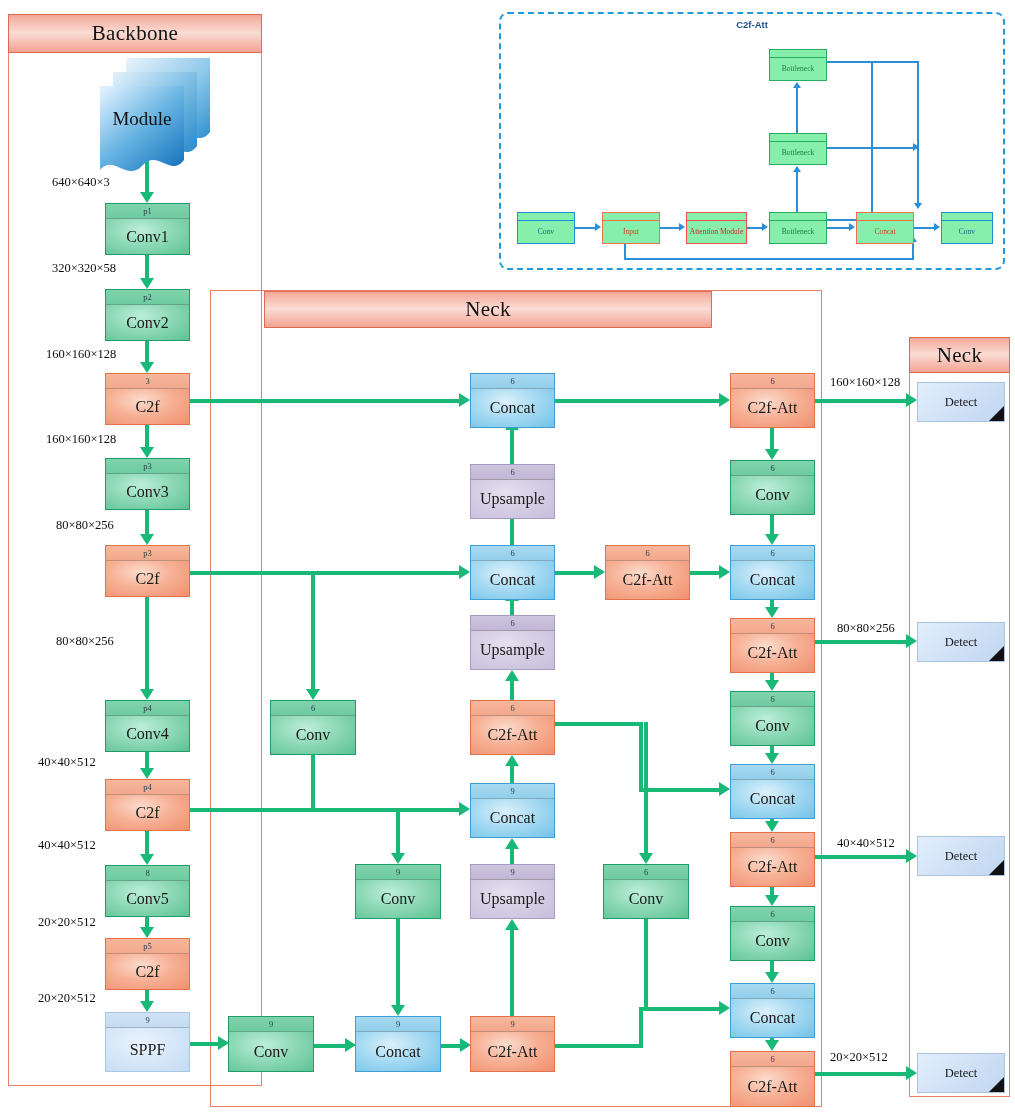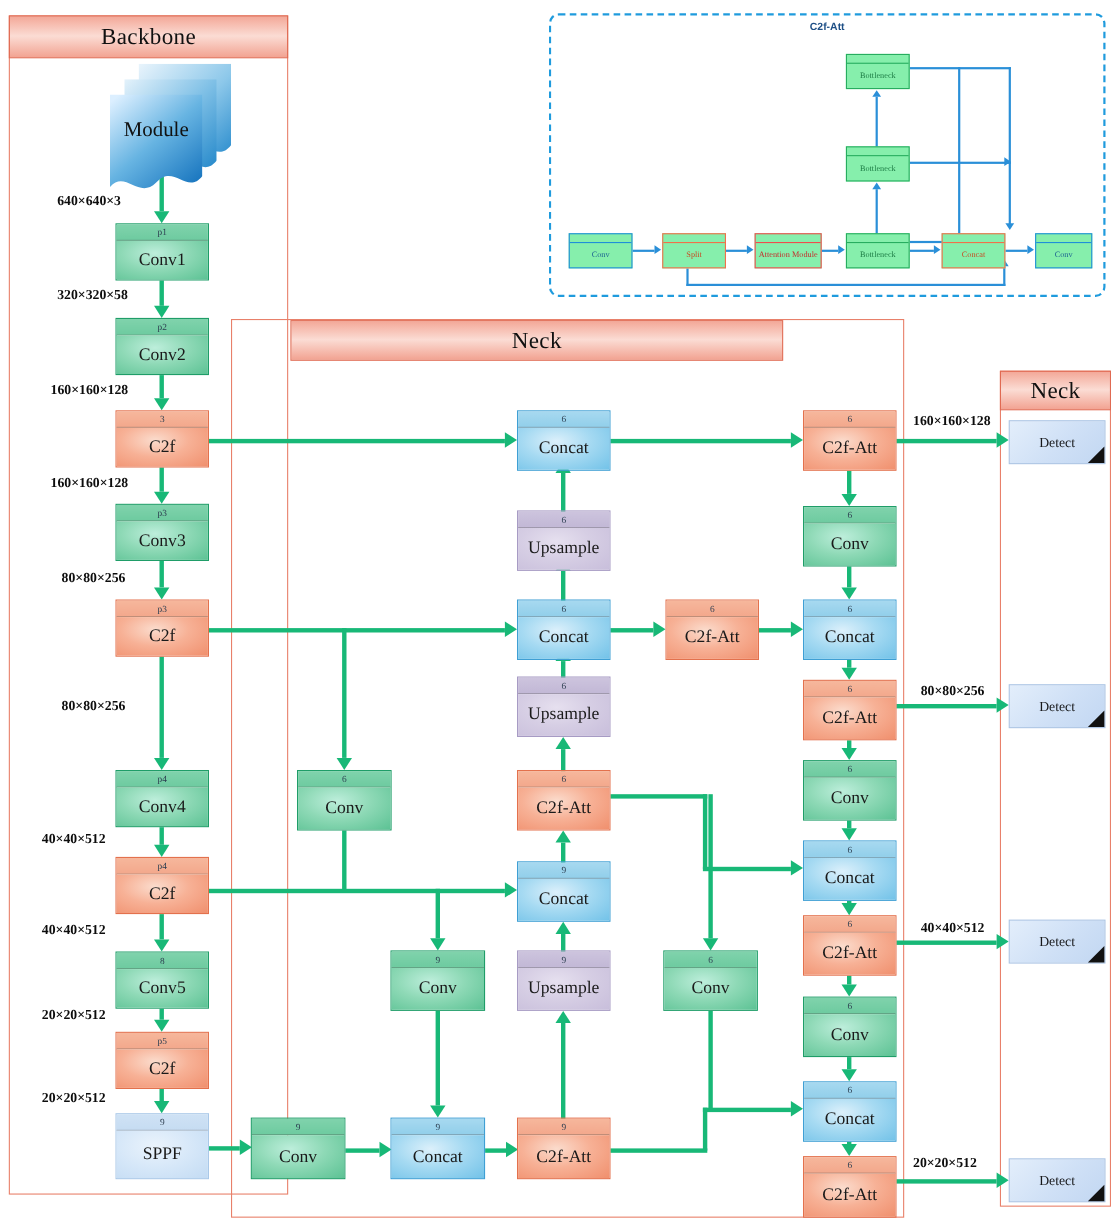--- a/index.html
+++ b/index.html
@@ -45,21 +45,21 @@
   .lb .body{background:radial-gradient(ellipse at 42% 32%,#eaf3fc 0%,#d4e6f8 55%,#c3dbf3 100%);}
 
   
   .detect{position:absolute;box-sizing:border-box;border:1px solid #aac4e4;z-index:6;
       background:linear-gradient(135deg,#e3eefb 0%,#cfe0f6 55%,#c2d7f2 100%);
       display:flex;align-items:center;justify-content:center;font-size:12.5px;color:#17181a;}
   .detect::after{content:"";position:absolute;right:0;bottom:0;width:0;height:0;
       border-style:solid;border-width:0 0 15px 15px;border-color:transparent transparent #111 transparent;}
 
   
-  .dim{position:absolute;font-size:12.5px;font-weight:bold;color:#0d0d0d;
+  .dim{position:absolute;font-size:12.5px;font-weight:normal;color:#0d0d0d;
        white-space:nowrap;z-index:9;font-family:"Liberation Serif",serif;}
 
   
   .ln{position:absolute;background:#18b877;z-index:3;}
   .lnh{height:4px;}
   .lnv{width:4px;}
   .arr{position:absolute;width:0;height:0;z-index:4;border-style:solid;}
   .ad{border-width:11px 7px 0 7px;border-color:#18b877 transparent transparent transparent;}
   .au{border-width:0 7px 11px 7px;border-color:transparent transparent #18b877 transparent;}
   .ar{border-width:7px 0 7px 11px;border-color:transparent transparent transparent #18b877;}
@@ -443,21 +443,21 @@
 
   <div id="attpanel" style="left:499px;top:12px;width:506px;height:258px;">
     <div class="ttl">C2f-Att</div>
 
     <div class="abox ab-blue" style="left:16px;top:198px;width:58px;height:32px;">
       <div class="ahd"></div>
       <div class="abd">Conv</div>
     </div>
     <div class="abox ab-org" style="left:101px;top:198px;width:58px;height:32px;">
       <div class="ahd"></div>
-      <div class="abd">Split</div>
+      <div class="abd">Input</div>
     </div>
     <div class="abox ab-red" style="left:185px;top:198px;width:61px;height:32px;">
       <div class="ahd"></div>
       <div class="abd">Attention Module</div>
     </div>
     <div class="abox ab-grn" style="left:268px;top:198px;width:58px;height:32px;">
       <div class="ahd"></div>
       <div class="abd">Bottleneck</div>
     </div>
     <div class="abox ab-grn" style="left:268px;top:119px;width:58px;height:32px;">

